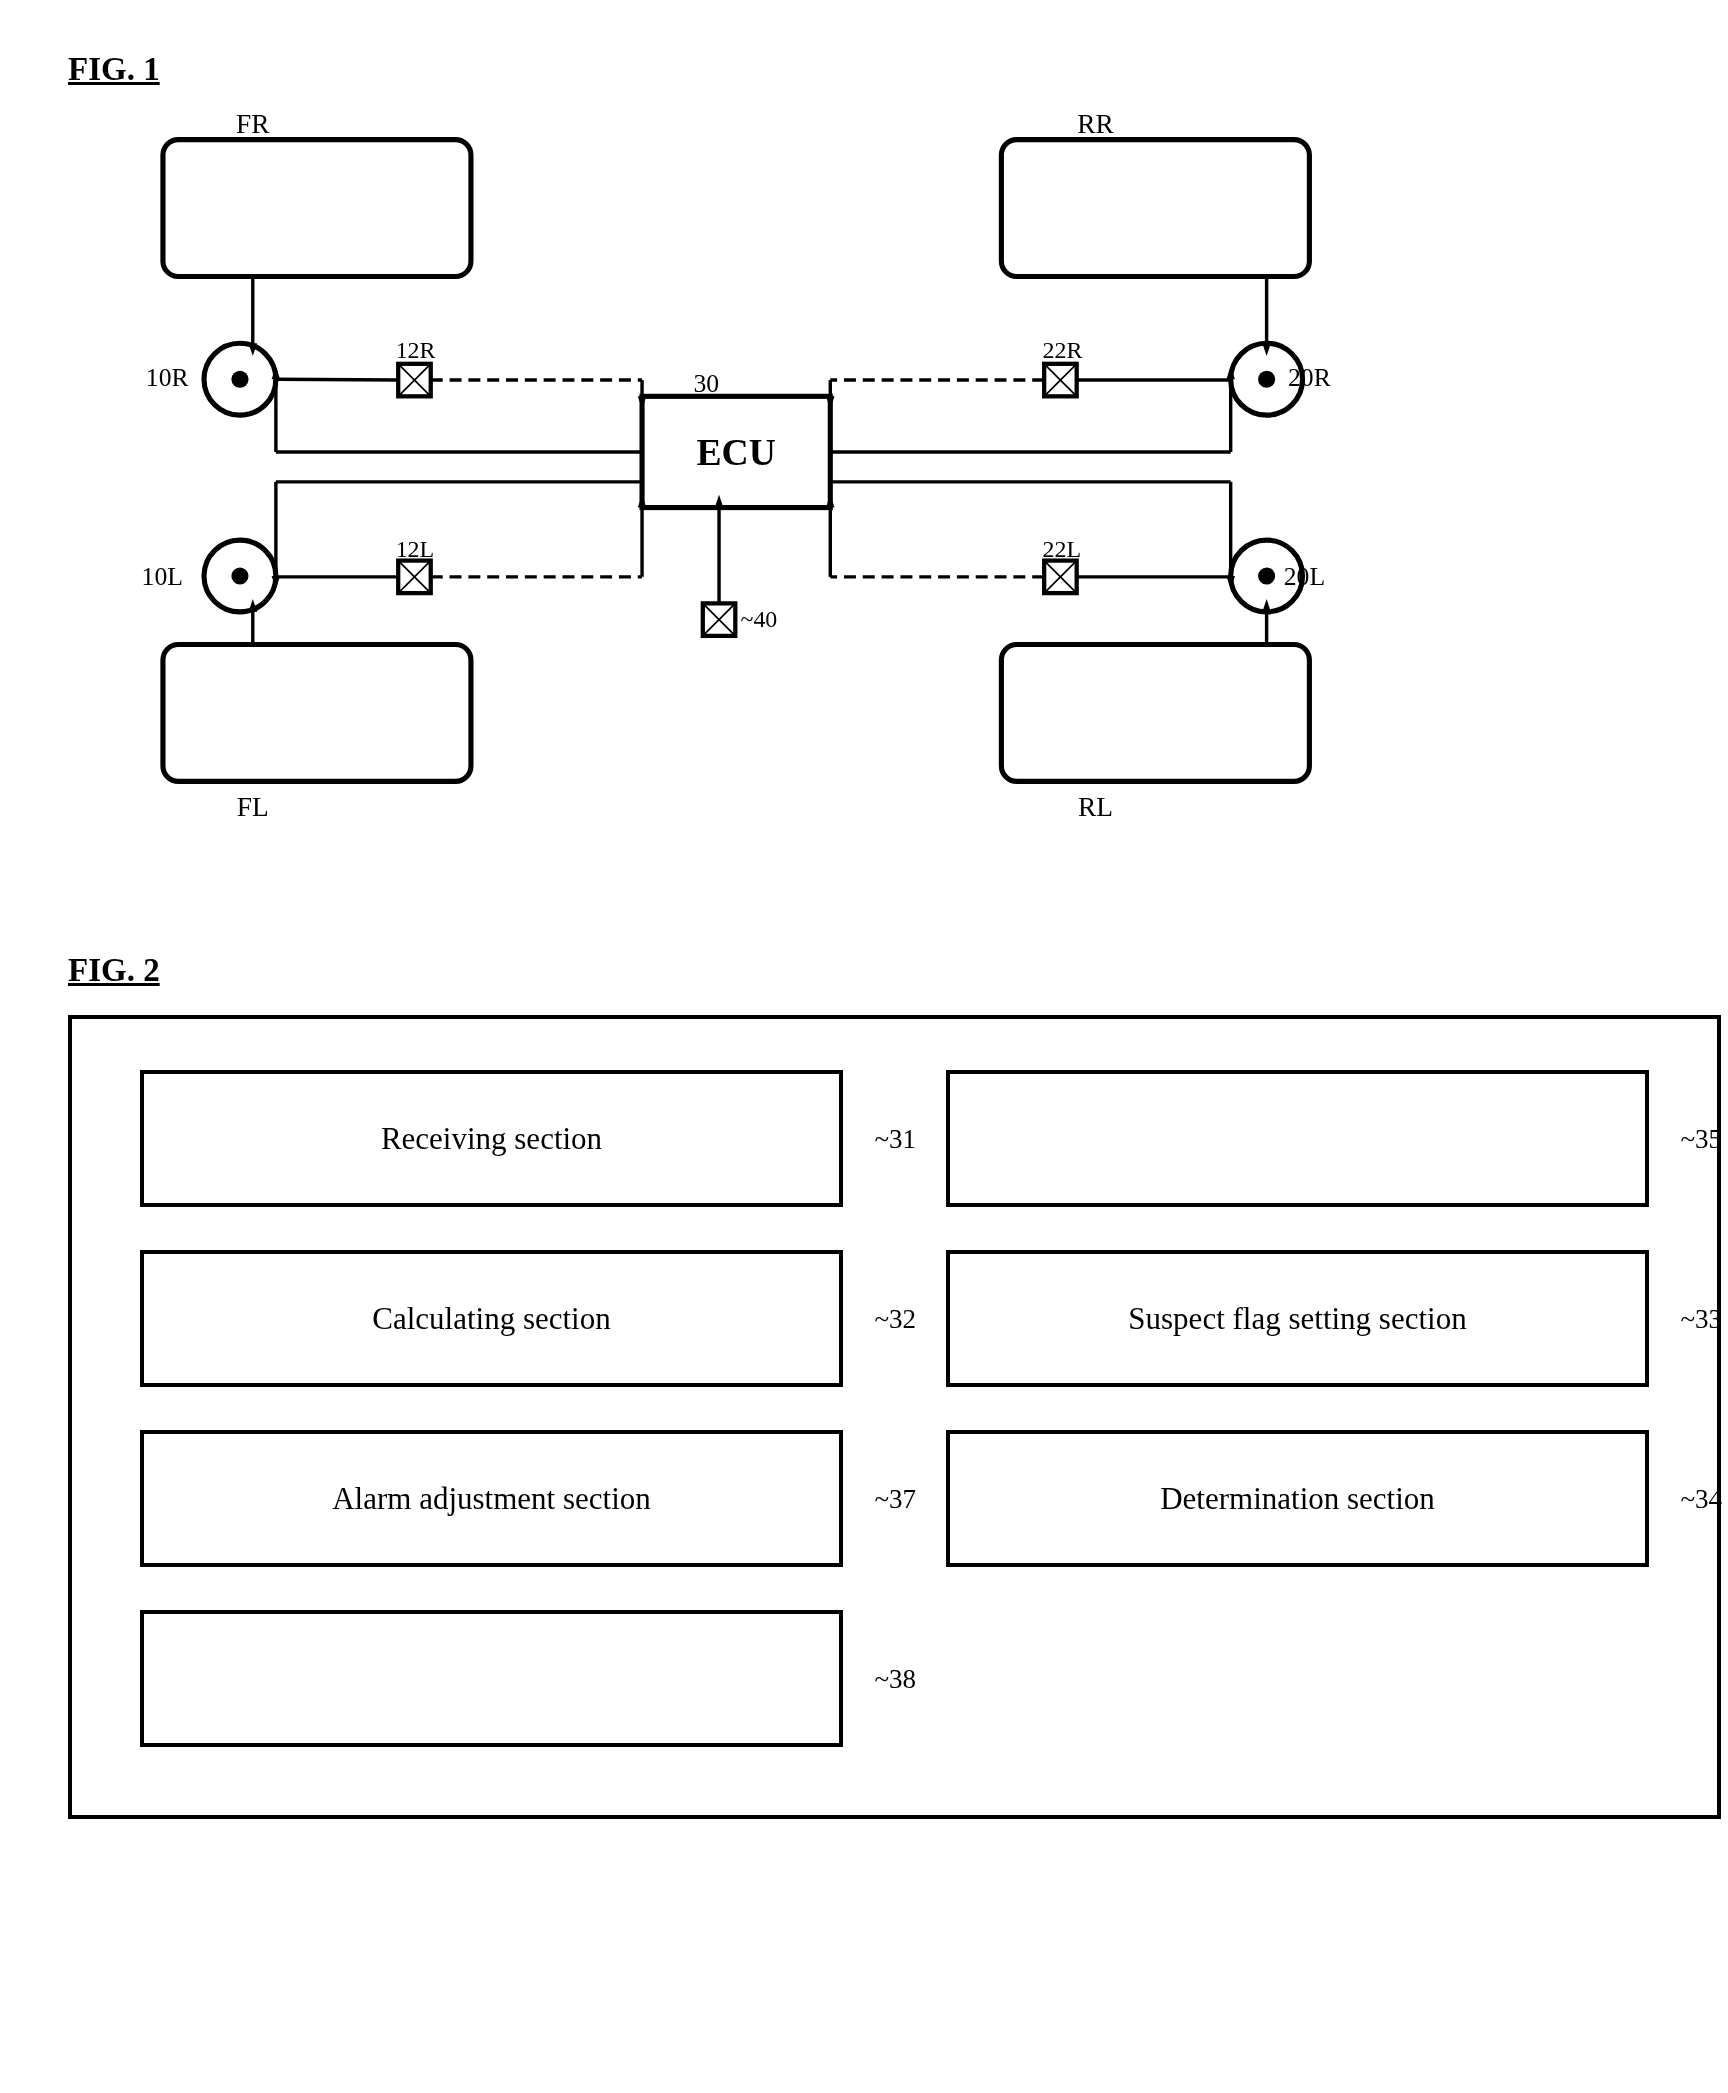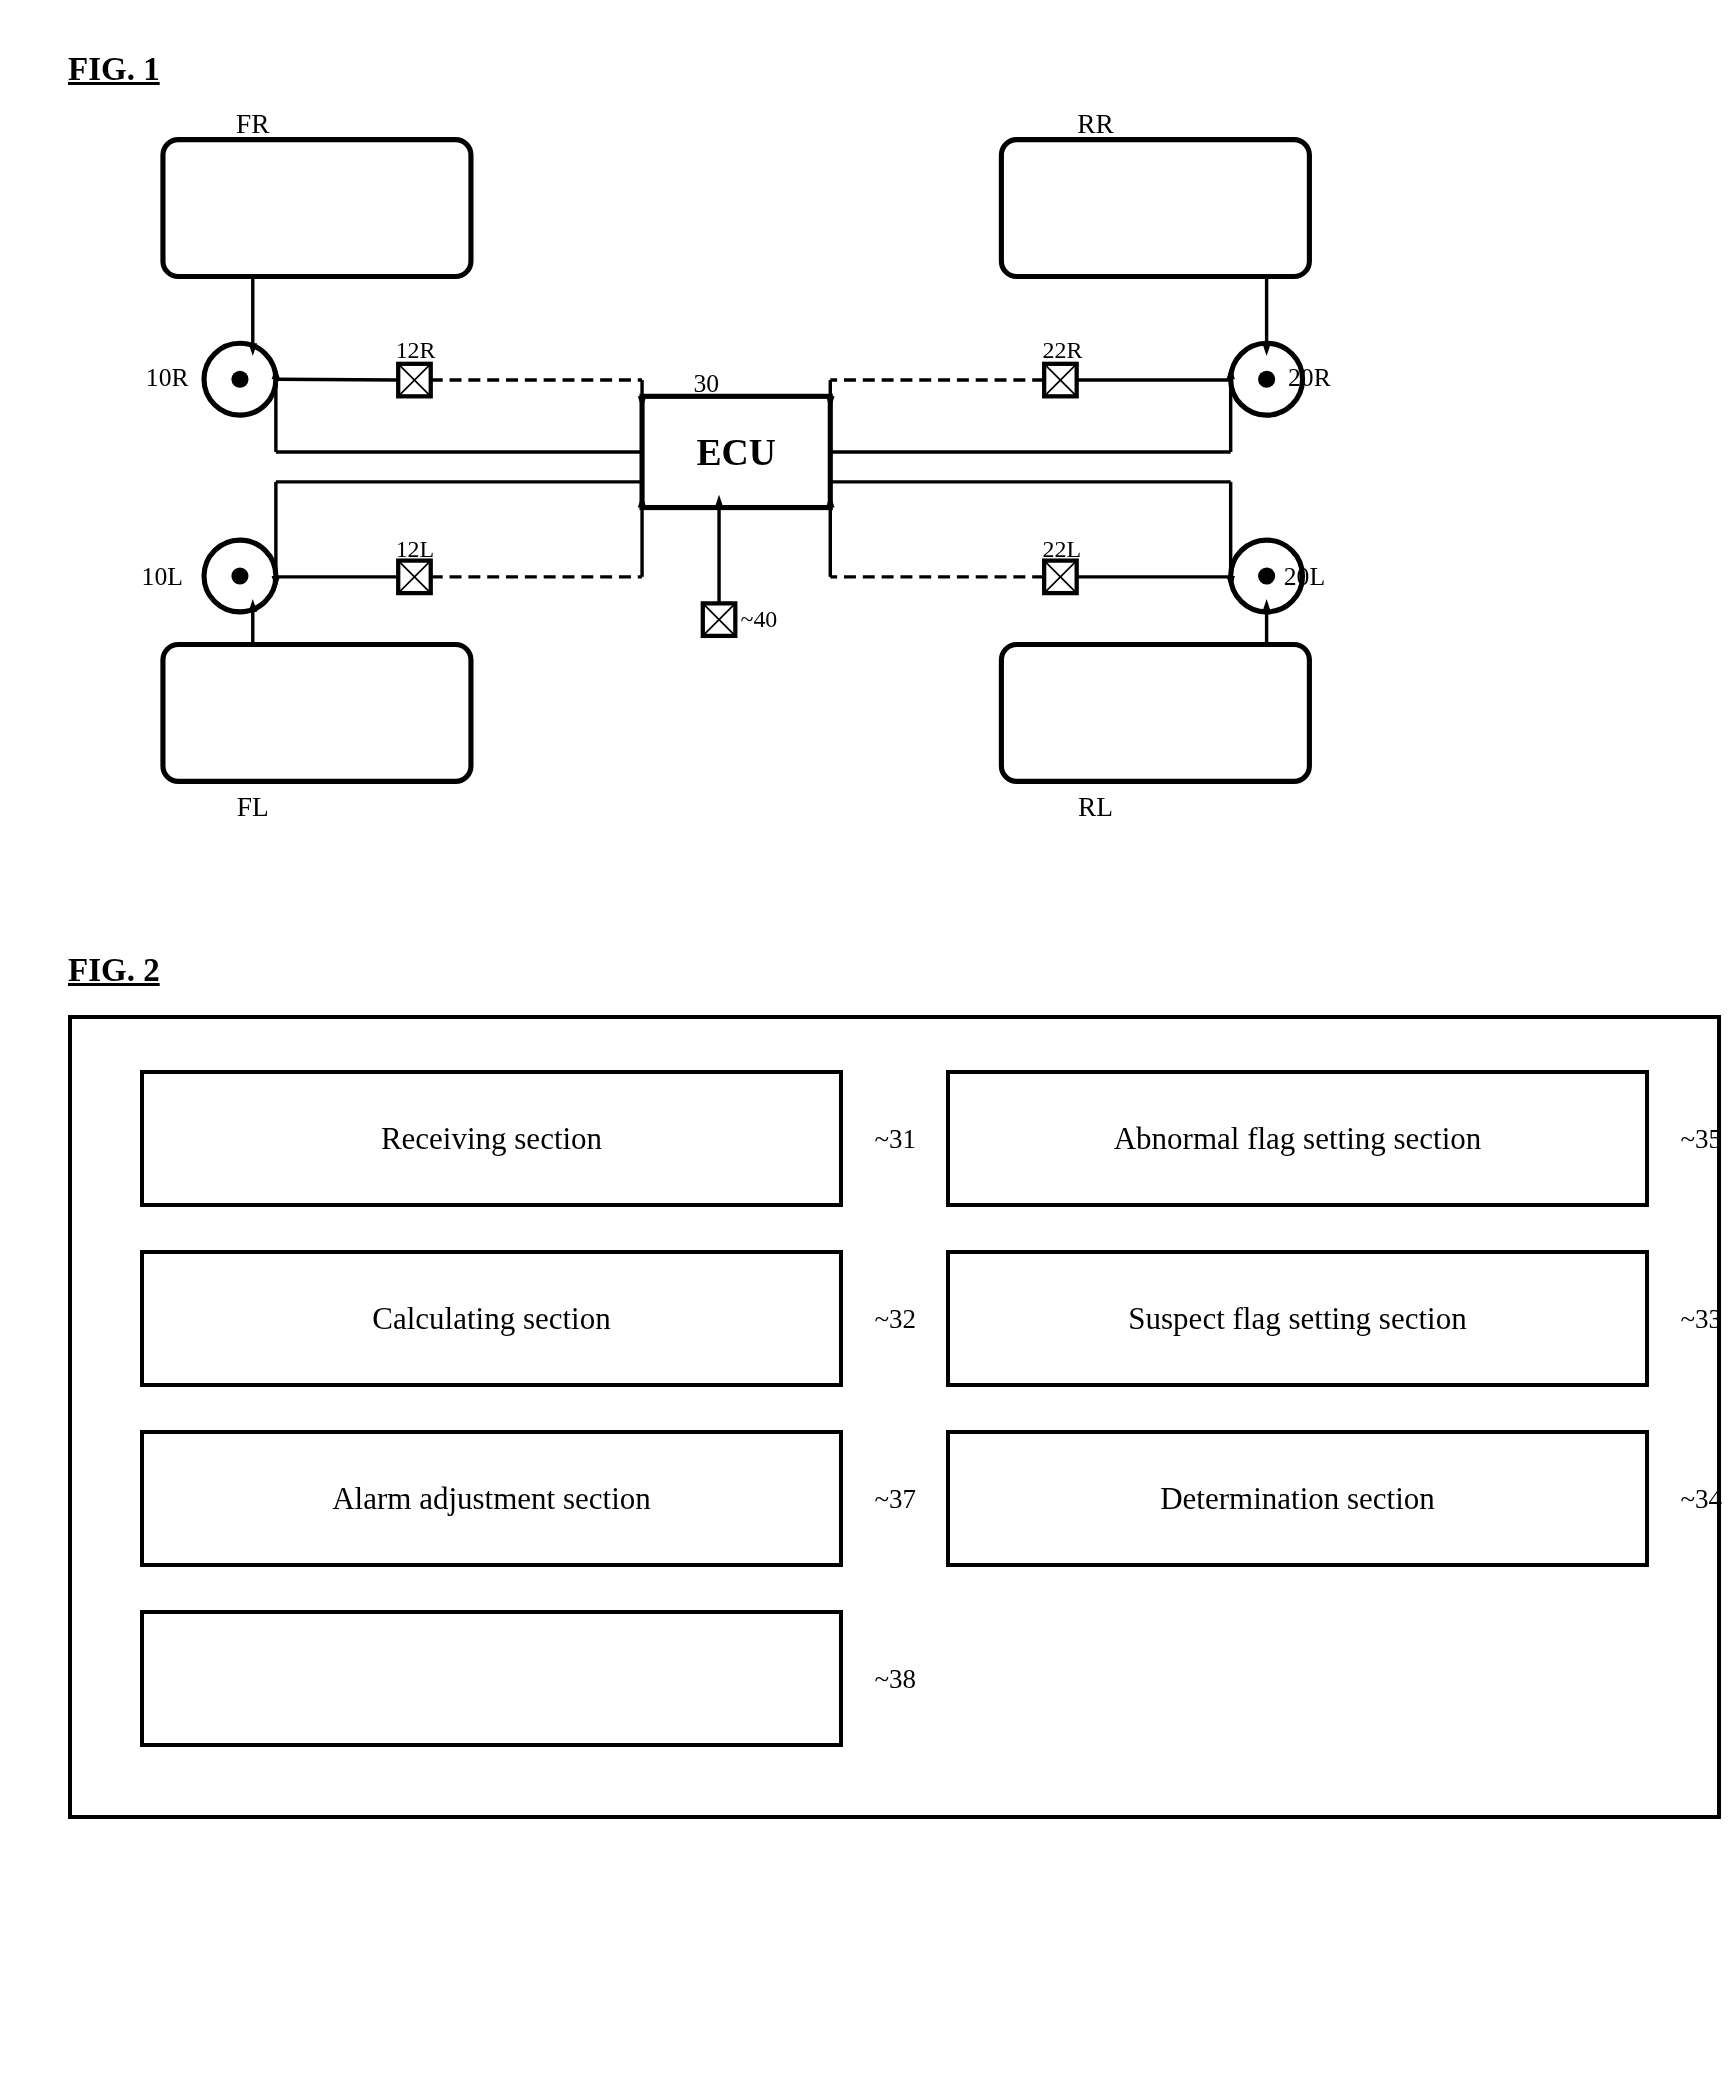--- a/index.html
+++ b/index.html
@@ -220,21 +220,20 @@
 
 <div class="fig2-outer">
   <span class="fig2-ref">~30</span>
   <div class="fig2-grid">
 
     <div class="section-box">
       <span class="section-label">Receiving section</span>
       <span class="section-ref">~31</span>
     </div>
     <div class="section-box">
-      <span class="section-label">Abnormal flag setting section</span>
       <span class="section-ref">~35</span>
     </div>
 
     <div class="section-box">
       <span class="section-label">Calculating section</span>
       <span class="section-ref">~32</span>
     </div>
 
     <div class="section-box">
       <span class="section-label">Suspect flag setting section</span>

